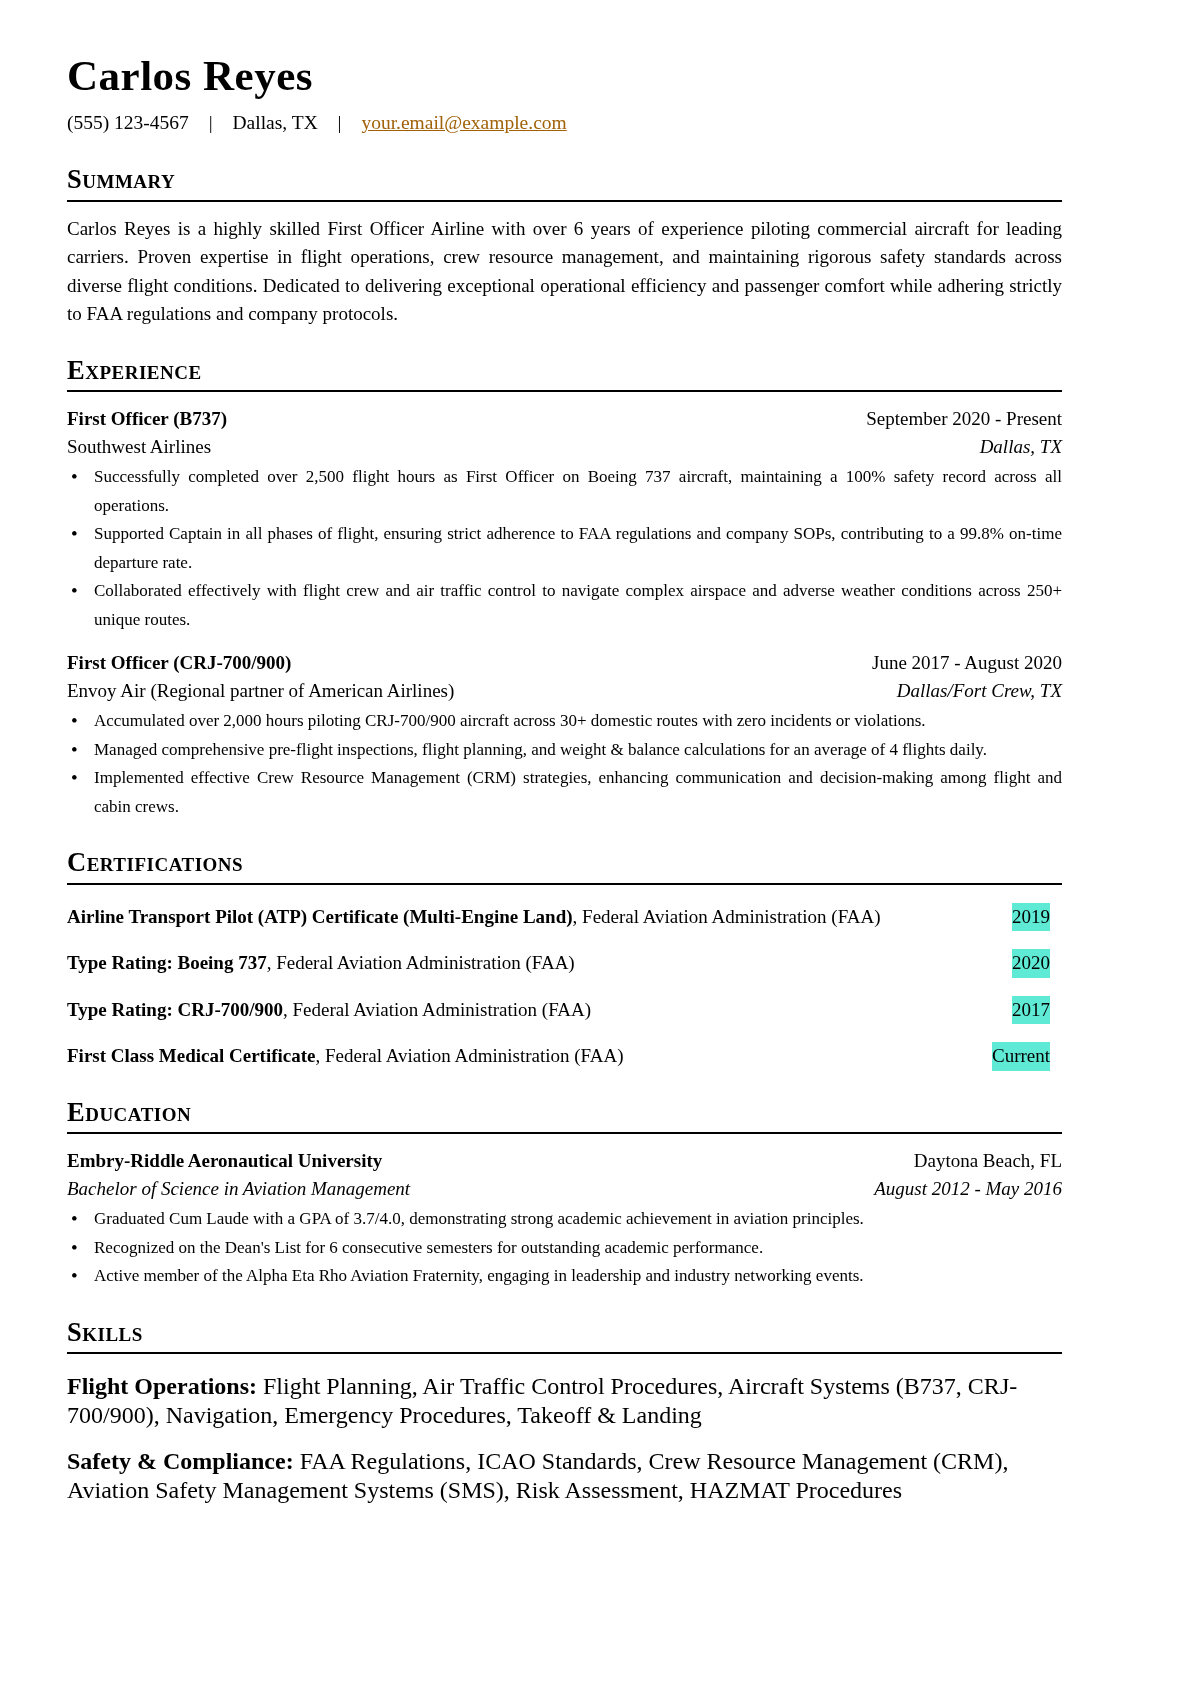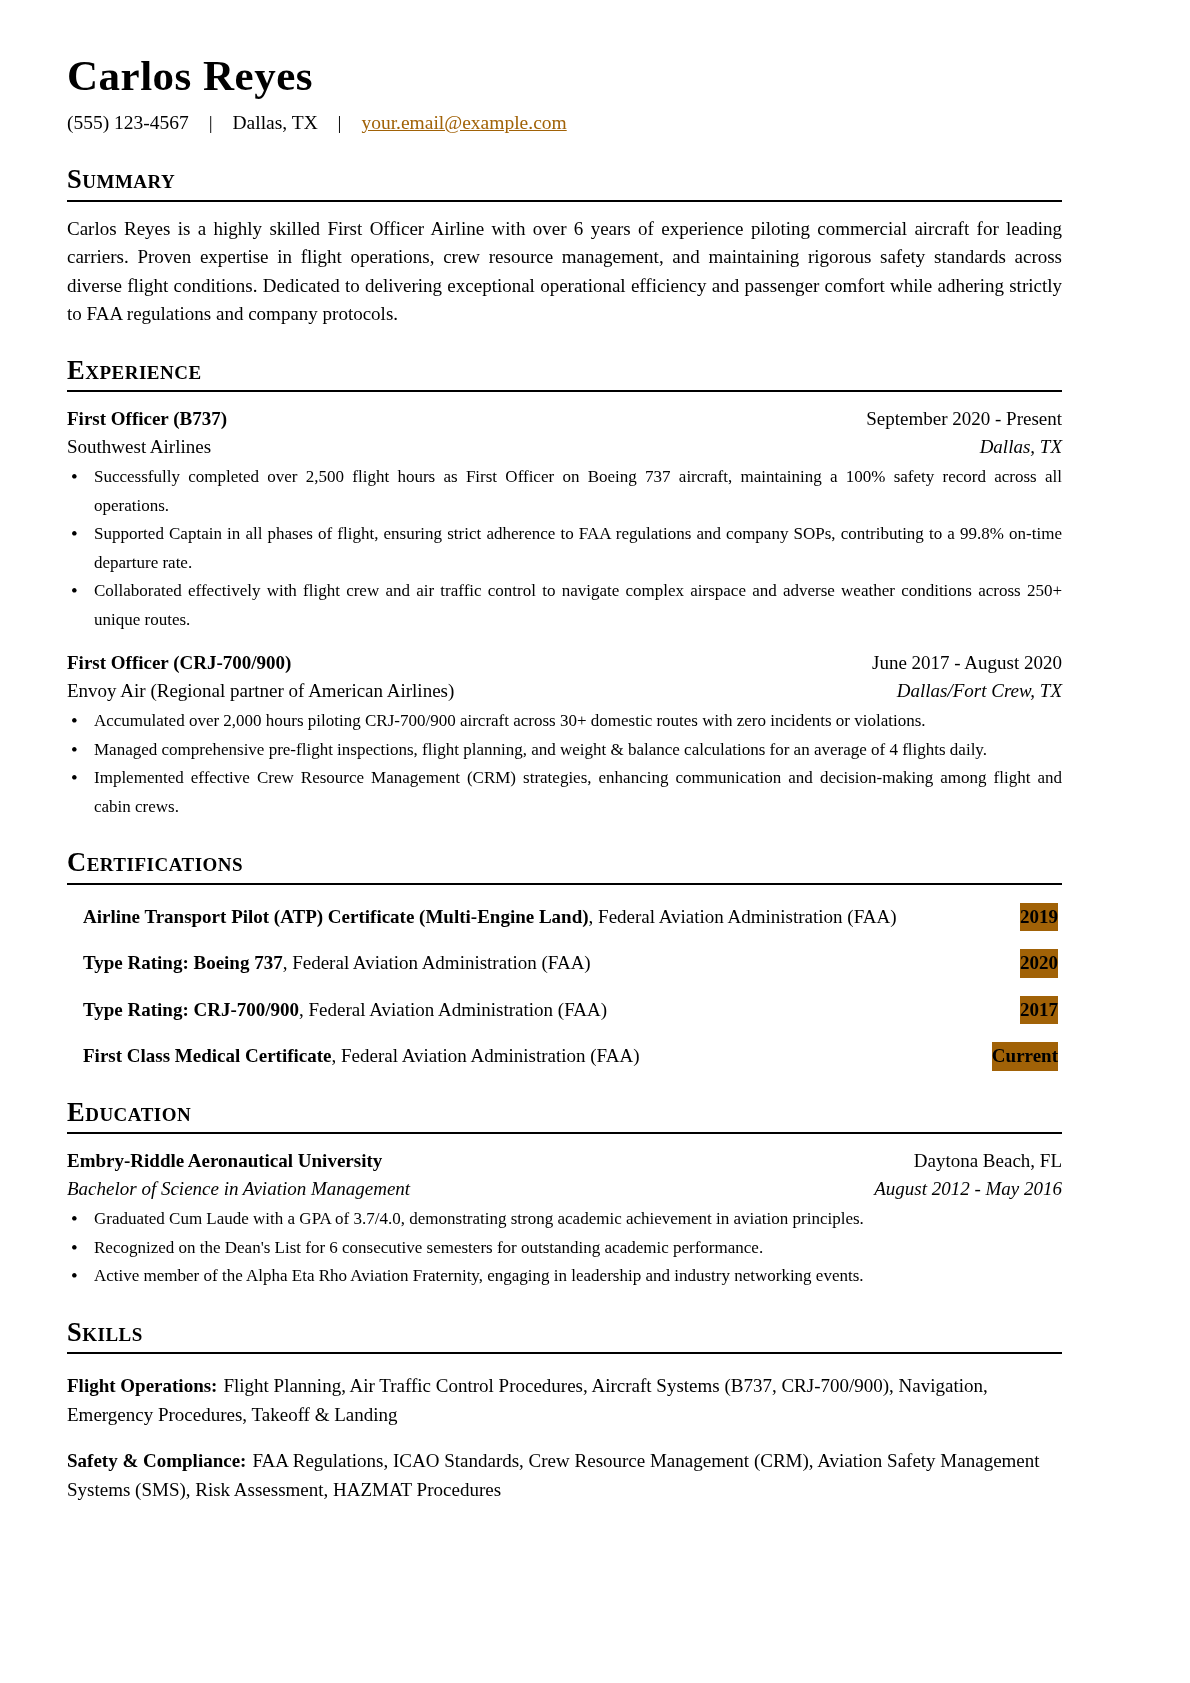--- a/index.html
+++ b/index.html
@@ -91,37 +91,35 @@
     font-size: 19px;
   }
 
   
   .cert-row {
     position: relative;
     margin-top: 18px;
     font-size: 19px;
     line-height: 28.5px;
     padding-right: 0;
-    margin-left: 16px;
   }
   .cert-row .cert-text { display: inline; }
   .cert-name { font-weight: bold; }
   .cert-year {
     position: absolute;
-    right: 4px;
+    right: 12px;
     bottom: 0;
     white-space: nowrap;
-    background: #a16207;
-    font-weight: bold;
+    background: #5eead4;
   }
 
   
   .skill-group {
     margin-top: 18px;
-    font-size: 19px;
+    font-size: 24px;
     line-height: 28.5px;
     text-align: left;
   }
   .skill-label { font-weight: bold; margin-right: 6px; }
 </style>
 </head>
 <body>
 
 <div class="page">
 

